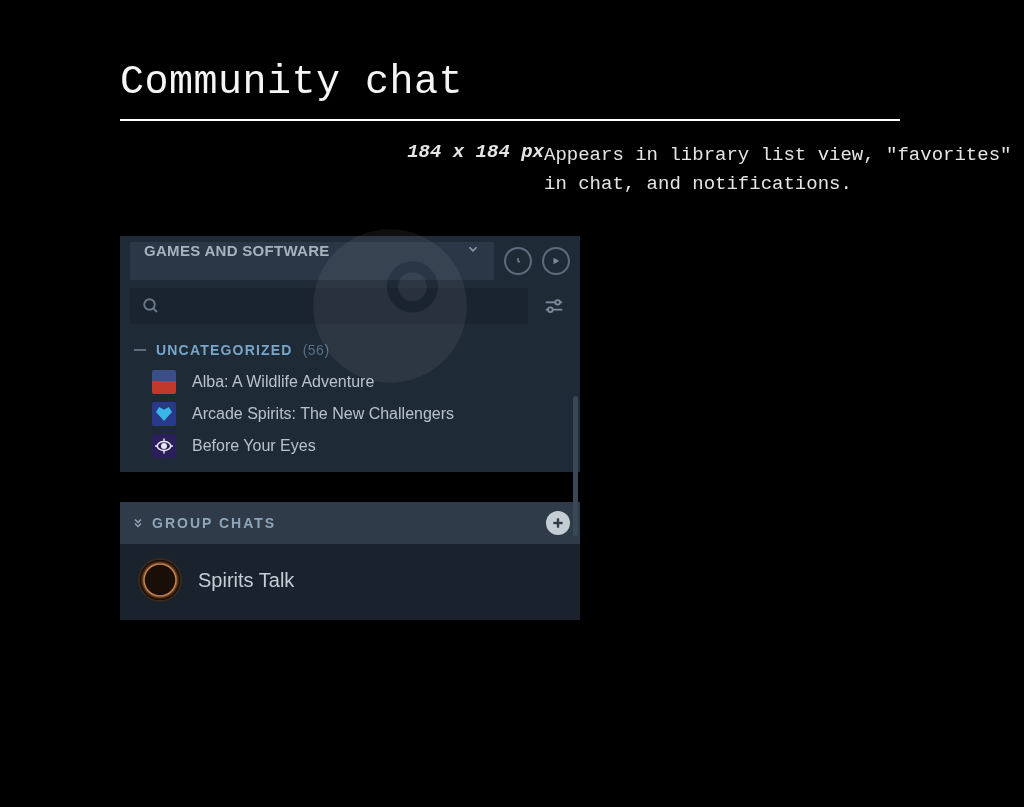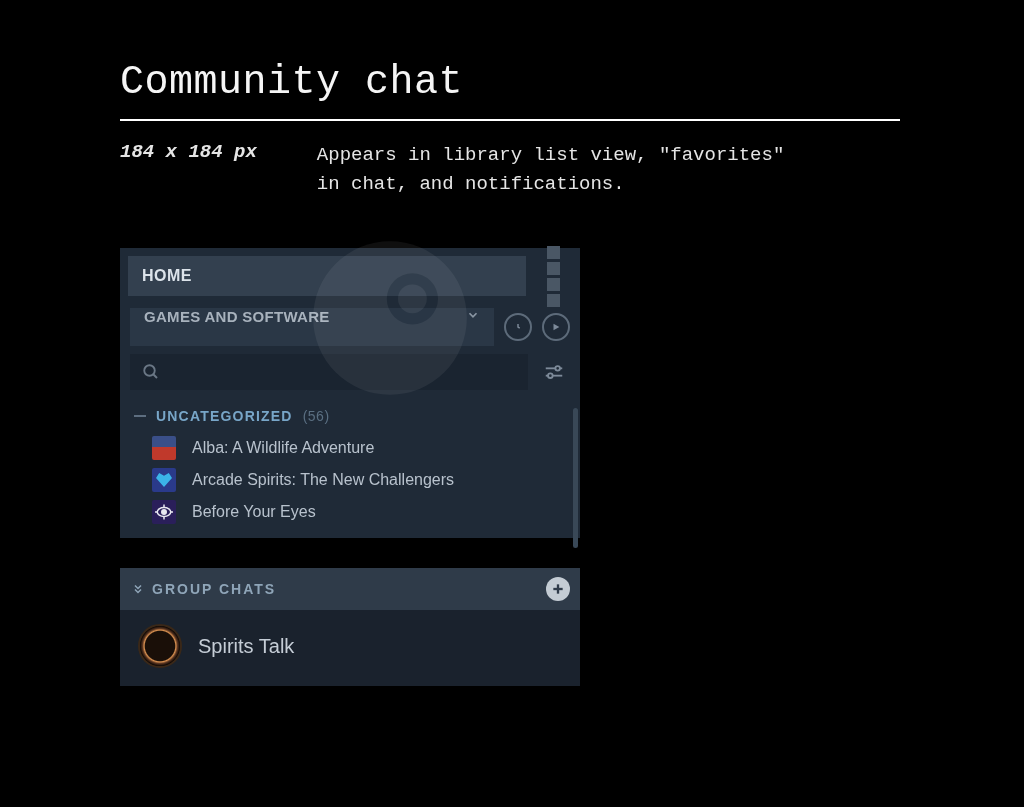--- a/index.html
+++ b/index.html
@@ -20,22 +20,22 @@
     letter-spacing: 0.5px;
   }
   .hr {
     width: 780px;
     height: 2px;
     background: #fff;
     margin: 14px 0 20px 0;
   }
   .meta-row {
     display: flex;
-    gap: 60px;
-    margin-bottom: 50px;
+    margin-bottom: 38px;
+    justify-content: flex-end;
   }
   .dims {
     font-family: "Consolas", "Monaco", "Courier New", monospace;
     font-style: italic;
     font-weight: bold;
     font-size: 19px;
     color: #e5e5e5;
     white-space: nowrap;
   }
   .desc {
@@ -271,31 +271,20 @@
   <div class="desc">Appears in library list view, "favorites" in chat, and notifications.</div>
 </div>
 
 <div class="steam-panel">
   <svg class="steam-bg-logo" viewBox="0 0 100 100">
     <circle cx="50" cy="50" r="48" fill="#fff"></circle>
     <circle cx="64" cy="38" r="16" fill="#1f2a37"></circle>
     <circle cx="64" cy="38" r="9" fill="#fff"></circle>
   </svg>
 
-  <div class="home-row">
-    <div class="home-btn">
-      <span>HOME</span>
-    </div>
-    <div class="grid-btn">
-      <span></span>
-        <span></span>
-        <span></span>
-        <span></span>
-    </div>
-  </div>
 
   <div class="filter-row">
     <div class="filter-dd">
       <span>GAMES AND SOFTWARE</span>
       <svg width="14" height="14" viewBox="0 0 24 24" fill="none" stroke="#8a96a3" stroke-width="3">
           <polyline points="6 9 12 15 18 9"></polyline>
         </svg>
     </div>
     <div class="round-btn">
       <svg width="14" height="14" viewBox="0 0 24 24" fill="none" stroke="#7d8a99" stroke-width="2.5">

